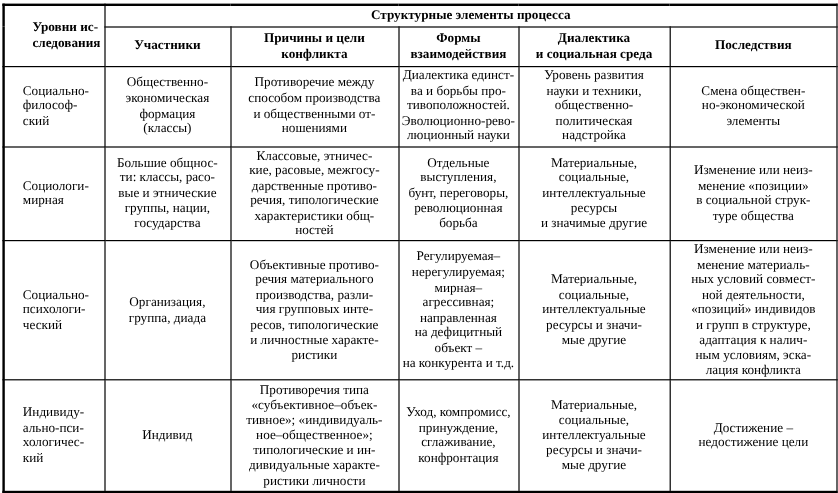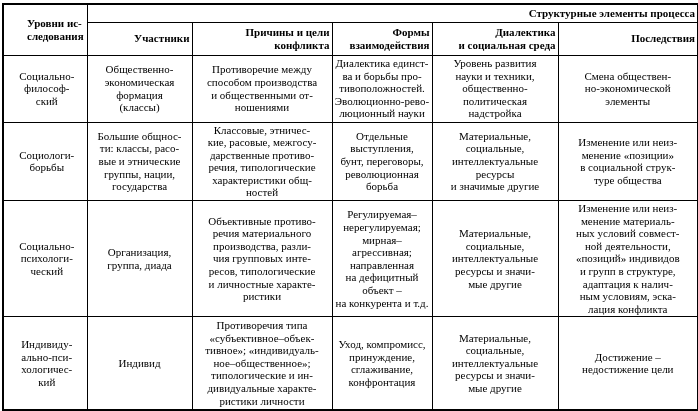--- a/index.html
+++ b/index.html
@@ -25,36 +25,36 @@
   .conflict-table th,
   .conflict-table td {
     border: 1px solid #000000;
     box-sizing: border-box;
     overflow: hidden;
   }
   .conflict-table th {
     font-weight: bold;
     font-size: 11px;
     line-height: 13px;
-    text-align: right;
+    text-align: center;
     vertical-align: middle;
     padding: 1px 2px;
     white-space: pre-line;
   }
   .conflict-table td {
     font-size: 11px;
     line-height: 12.6px;
     text-align: center;
     vertical-align: middle;
     padding: 1px 2px;
     white-space: pre-line;
   }
   .conflict-table td.level-cell {
-    text-align: center;
-    padding-left: 5px;
+    text-align: left;
+    padding-left: 15px;
   }
   th.corner-cell {
     text-align: left;
     padding-left: 23px;
     white-space: pre-line;
   }
 </style>
 </head>
 <body>
 
@@ -107,21 +107,21 @@
 общественно-
 политическая
 надстройка</td>
         <td>Смена обществен-
 но-экономической
 элементы</td>
       </tr>
 
       <tr style="height:78px">
         <td class="level-cell">Социологи-
-борьбы</td>
+мирная</td>
         <td>Большие общнос-
 ти: классы, расо-
 вые и этнические
 группы, нации,
 государства</td>
         <td>Классовые, этничес-
 кие, расовые, межгосу-
 дарственные противо-
 речия, типологические
 характеристики общ-

